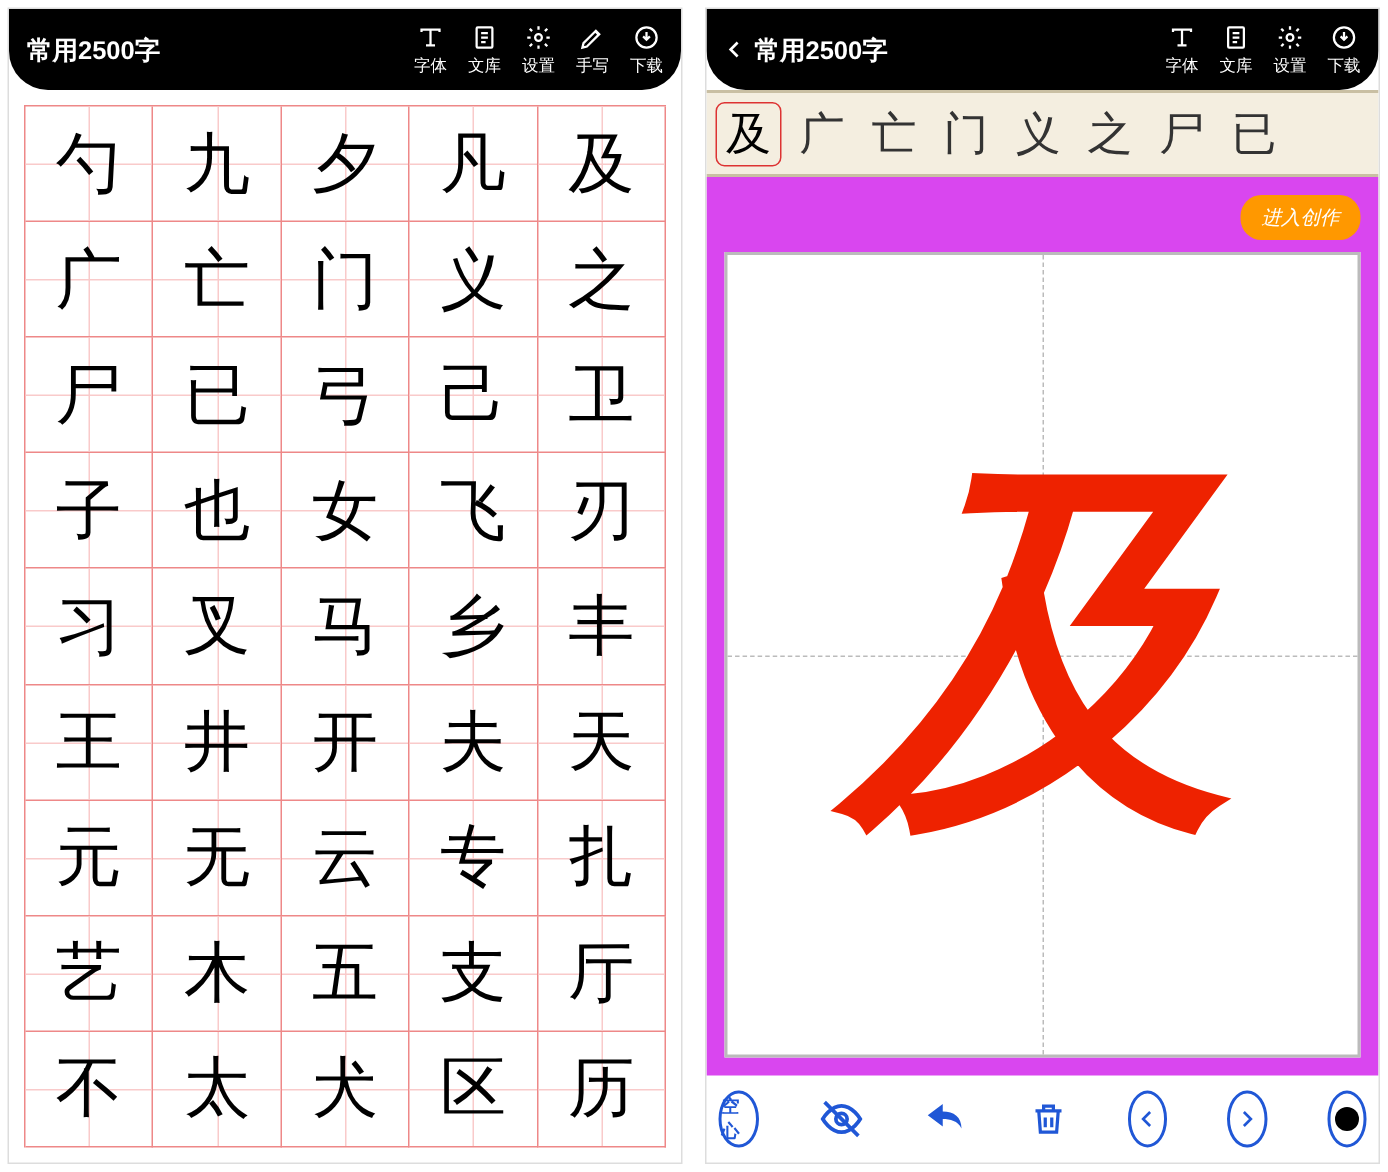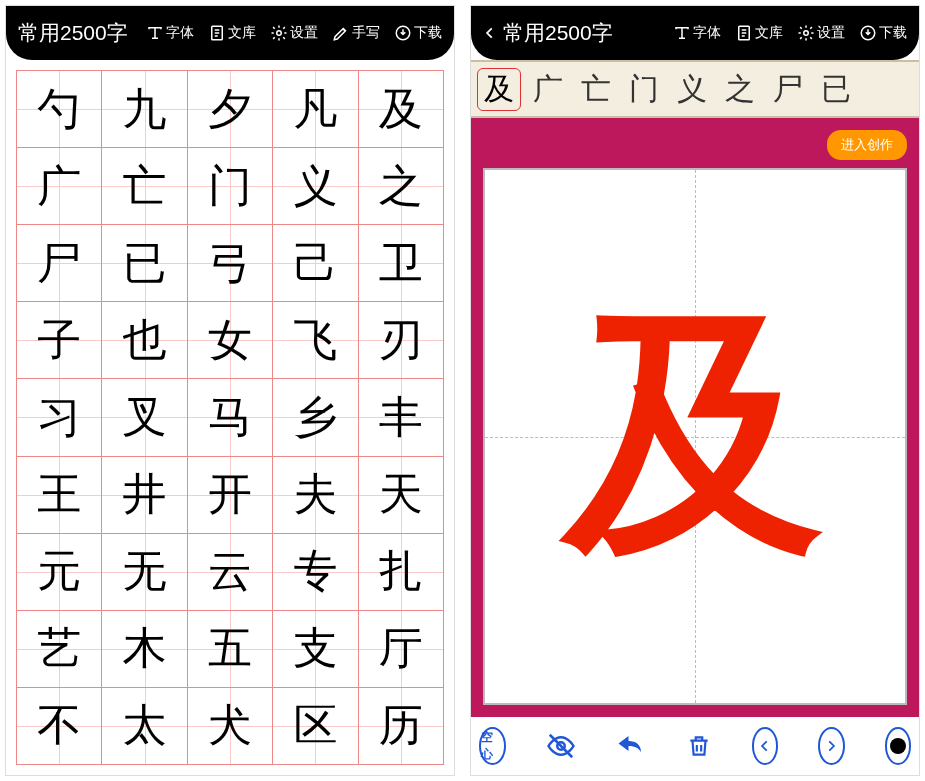--- a/index.html
+++ b/index.html
@@ -1,36 +1,36 @@
 <!DOCTYPE html>
 <html><head>
 <meta charset="utf-8">
 <style>
 * { box-sizing: border-box; margin: 0; padding: 0; }
 body { background: #fff; font-family: "STKaiti", "KaiTi", "楷体", serif; width: 925px; height: 781px; display: flex; gap: 15px; padding: 5px; }
 .phone { flex: 1; display: flex; flex-direction: column; border: 1px solid #ddd; overflow: hidden; }
 .topbar { background: #000; border-radius: 0 0 26px 26px; height: 54px; display: flex; align-items: center; padding: 0 12px; color: #fff; font-family: sans-serif; font-size: 14px; }
-.topbar .title { flex: 1; font-size: 21px; font-weight: normal; }
+.topbar .title { flex: 1; font-size: 17px; font-weight: bold; }
 .topbar .back { margin-right: 6px; font-size: 20px; display: flex; align-items: center; }
 .tools { display: flex; gap: 14px; }
-.tool { display: flex; flex-direction: row; align-items: center; font-size: 14px; gap: 2px; }
+.tool { display: flex; flex-direction: column; align-items: center; font-size: 11px; gap: 2px; }
 .tool .ic { height: 18px; display: flex; align-items: center; justify-content: center; }
 
 .grid { flex: 1; display: grid; grid-template-columns: repeat(5, 1fr); grid-template-rows: repeat(9, 1fr); border-top: 1px solid #e88; border-left: 1px solid #e88; margin: 10px; }
 .cell { border-right: 1px solid #e88; border-bottom: 1px solid #e88; position: relative; display: flex; align-items: center; justify-content: center; font-size: 44px; color: #000; }
 .cell::before, .cell::after { content: ""; position: absolute; background: #f9caca; }
 .cell::before { left: 0; right: 0; top: 50%; height: 1px; }
 .cell::after { top: 0; bottom: 0; left: 50%; width: 1px; }
 .cell span { position: relative; z-index: 1; }
 
 .strip { height: 58px; background: #f4eee0; border-top: 2px solid #c9bfa3; border-bottom: 2px solid #c9bfa3; display: flex; align-items: center; padding: 0 6px; gap: 6px; font-size: 30px; }
 .strip .sel { border: 1.5px solid #d33; border-radius: 6px; padding: 0 6px; color: #000; }
 .strip .ch { padding: 0 6px; color: #333; }
 
-.canvas-area { flex: 1; position: relative; background: #be185d; padding: 12px; display: flex; flex-direction: column; }
+.canvas-area { flex: 1; position: relative; background: #d946ef; padding: 12px; display: flex; flex-direction: column; font-style: italic; }
 .create-btn { align-self: flex-end; background: #ff9800; color: #fff; padding: 6px 14px; border-radius: 14px; font-size: 13px; font-family: sans-serif; margin-bottom: 8px; }
 .canvas { flex: 1; border: 2px solid #bbb; position: relative; display: flex; align-items: center; justify-content: center; background: #fff; }
 .canvas::before { content:""; position:absolute; left:0; right:0; top:50%; border-top:1.5px dashed #bbb; }
 .canvas::after { content:""; position:absolute; top:0; bottom:0; left:50%; border-left:1.5px dashed #bbb; }
 .bigchar { font-size: 260px; color: #e20; position: relative; z-index: 1; font-weight: bold; }
 
 .bottombar { height: 58px; display: flex; align-items: center; justify-content: space-around; padding: 0 8px; gap: 40px; }
 .bb { width: 38px; height: 38px; border: 2px solid #2057d6; border-radius: 50%; display: flex; align-items: center; justify-content: center; color: #2057d6; font-family: sans-serif; font-size: 12px; font-weight: bold; }
 .bb.noborder { border: none; width: auto; height: auto; font-size: 26px; }
 .bb .dot2 { width: 16px; height: 16px; border-radius: 50%; background: #000; }

